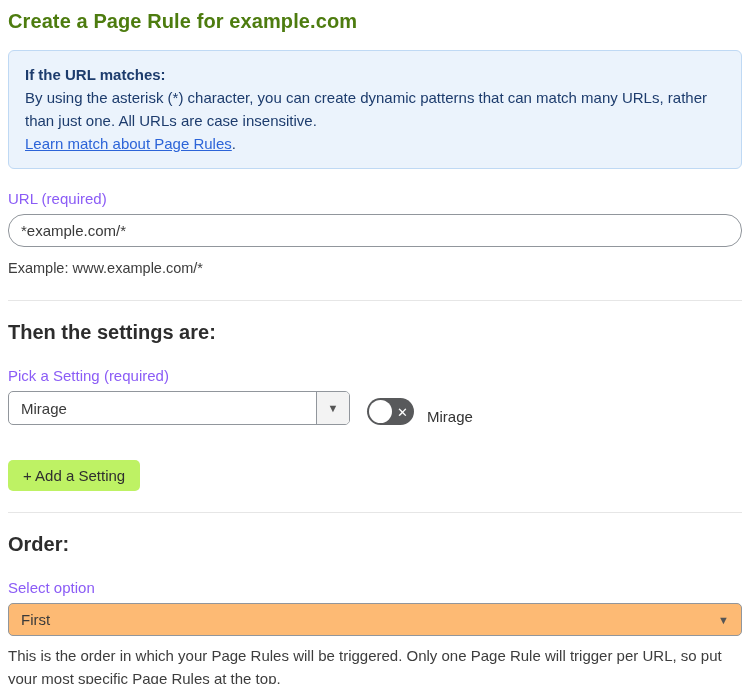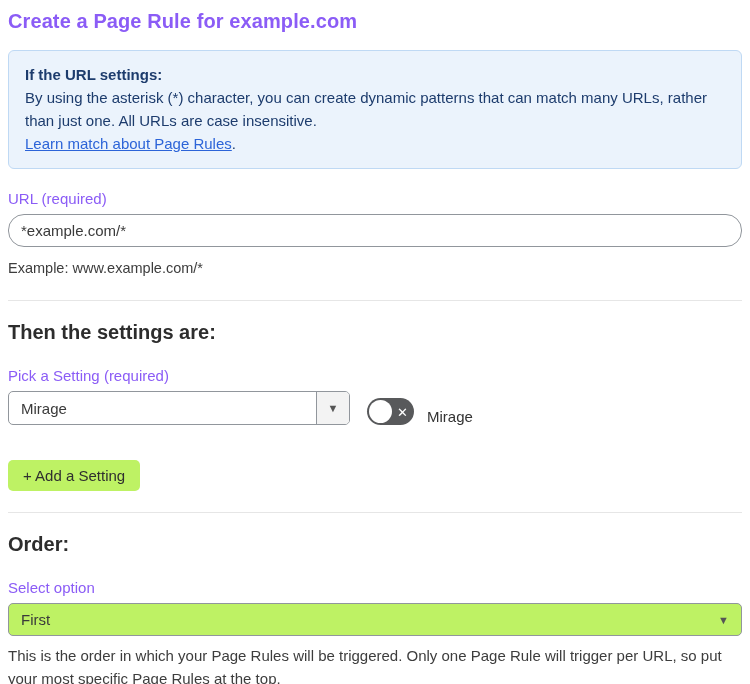--- a/index.html
+++ b/index.html
@@ -9,21 +9,21 @@
     color: #3d3d3d;
     width: 750px;
     height: 684px;
     overflow: hidden;
   }
   .container { padding: 8px 8px 10px 8px; width: 750px; }
 
   h1.page-title {
     font-size: 20px;
     font-weight: bold;
-    color: #8b5cf6;
+    color: #4d7c0f;
     margin: 2px 0 17px 0;
     letter-spacing: 0.1px;
   }
 
   .info-box {
     background: #ebf3fc;
     border: 1px solid #bfd9f4;
     border-radius: 6px;
     padding: 12px 16px 13px 16px;
     color: #1d3c6d;
@@ -156,21 +156,21 @@
     line-height: 17px;
   }
   .btn-gray { background: #bef264; color: #2f2f2f; }
   .add-setting-btn { margin-top: 35px; }
 
   .select-full {
     width: 100%;
     height: 33px;
     border: 1px solid #91969c;
     border-radius: 5px;
-    background: #bef264;
+    background: #fdba74;
     display: flex;
     align-items: center;
     padding: 0 12px;
     font-size: 15px;
     color: #3a3a3a;
     cursor: pointer;
   }
   .select-full .select-value { flex: 1; }
   .select-full .select-arrow { font-size: 11px; color: #555555; }
 
@@ -183,21 +183,21 @@
   }
 </style>
 </head>
 <body>
 
 <div class="container">
 
   <h1 class="page-title">Create a Page Rule for example.com</h1>
 
   <div class="info-box">
-    <div class="info-heading">If the URL settings:</div>
+    <div class="info-heading">If the URL matches:</div>
     <div class="info-body">By using the asterisk (*) character, you can create dynamic patterns that can match many URLs, rather than just one. All URLs are case insensitive.</div>
     <div><a class="info-link">Learn match about Page Rules</a><span>.</span></div>
   </div>
 
   <div class="field-label">URL (required)</div>
   <input class="text-input" type="text" value="*example.com/*" style="">
   <div class="helper-text">Example: www.example.com/*</div>
 
   <hr class="divider">
 

